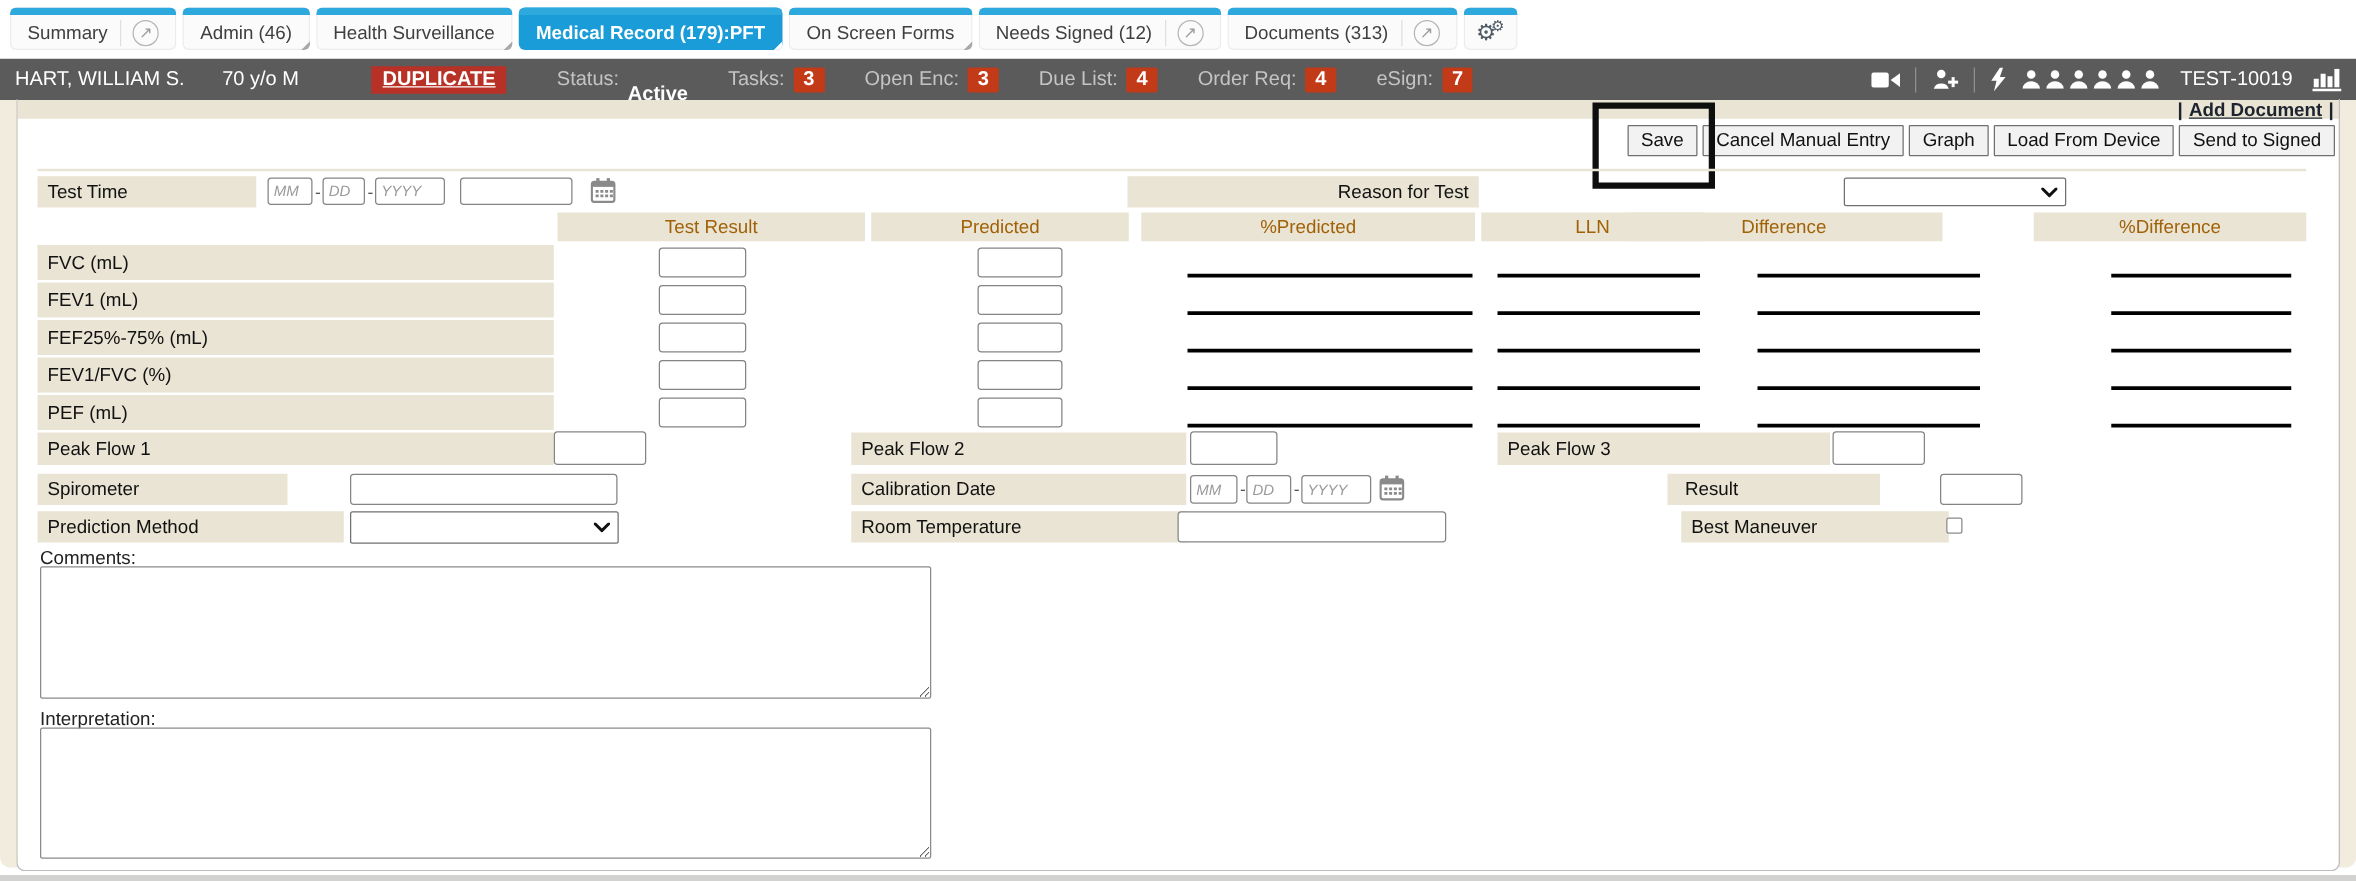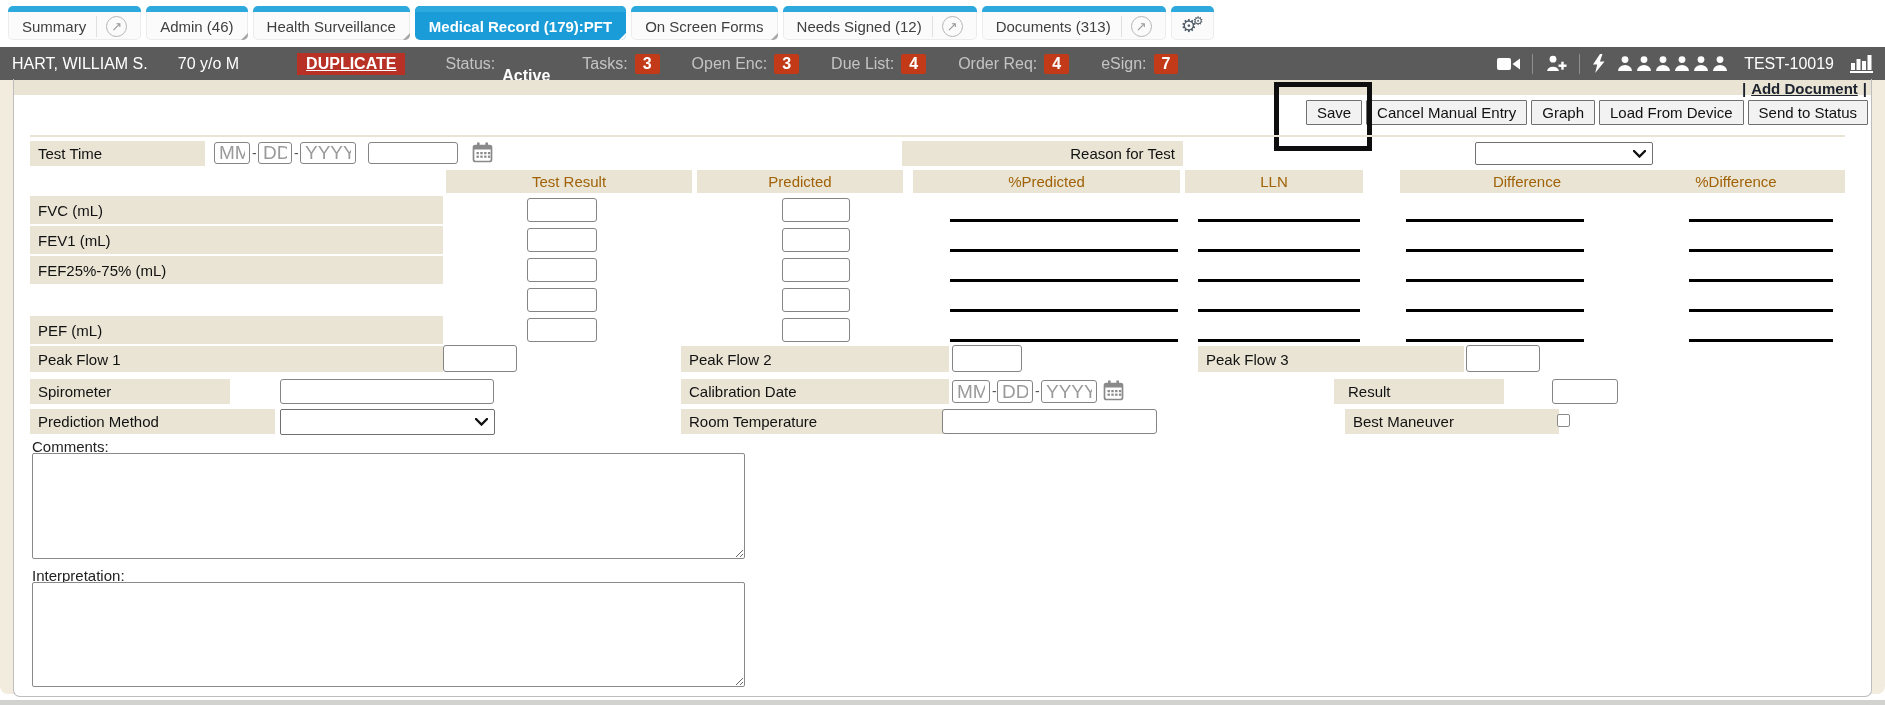--- a/index.html
+++ b/index.html
@@ -61,21 +61,21 @@
   .annotate { position:absolute; left:1274px; top:2px; width:98px; height:69px;
               border:5px solid #0e0e0e; pointer-events:none; }
   .hairline { position:absolute; left:30px; top:55px; width:1815px; height:2px; background:#e9e4d4; }
 
   .lbl { position:absolute; background:#e9e4d4; font-size:15px; color:#111;
          display:flex; align-items:center; padding-left:8px; }
   .lbl.r { justify-content:flex-end; padding-right:8px; padding-left:0; }
   .hdr { position:absolute; top:90px; height:23px; background:#e9e4d4; font-size:15px; color:#a16207;
          display:flex; align-items:center; justify-content:center; }
   .inp { position:absolute; border:1px solid #848484; border-radius:3px; background:#fff;
-         font-family:"Liberation Sans",sans-serif; font-size:19px; color:#404040; padding:0 4px; }
+         font-family:"Liberation Sans",sans-serif; font-size:12px; color:#404040; padding:0 4px;font-style:italic; }
   .inp::placeholder { color:#9a9a9a; }
   .dash { position:absolute; font-size:14px; color:#555; }
   .uline { position:absolute; height:3px; background:#000; }
   .calbtn { position:absolute; cursor:pointer; background:none; border:none; padding:0; }
   .selwrap { position:absolute; border:1px solid #707070; border-radius:2px; background:#fff; }
   .selwrap select { width:100%; height:100%; border:none; background:transparent; appearance:none;
                     -webkit-appearance:none; font-size:15px; padding:0 22px 0 4px; }
   .selwrap .chev { position:absolute; right:6px; top:50%; transform:translateY(-50%); pointer-events:none; }
   .freelabel { position:absolute; font-size:15px; color:#222; }
   textarea.box { position:absolute; border:1px solid #8a8a8a; border-radius:2px; resize:both;
@@ -223,21 +223,21 @@
       <span>|</span>
       <a>Add Document</a>
       <span>|</span>
     </div>
 
     <div class="btnrow">
       <button class="tbtn">Save</button>
       <button class="tbtn">Cancel Manual Entry</button>
       <button class="tbtn">Graph</button>
       <button class="tbtn">Load From Device</button>
-      <button class="tbtn">Send to Status</button>
+      <button class="tbtn">Send to Signed</button>
     </div>
 
     <div class="annotate"></div>
     <div class="hairline"></div>
 
     <div class="lbl" style="left:30px;top:61px;width:175px;height:25px;">Test Time</div>
     <input class="inp" style="left: 214px; top: 62px; width: 36px; height: 22px;" placeholder="MM">
     <span class="dash" style="left:252px;top:65px;">-</span>
     <input class="inp" style="left: 258px; top: 62px; width: 34px; height: 22px;" placeholder="DD">
     <span class="dash" style="left:294px;top:65px;">-</span>
@@ -266,21 +266,21 @@
       <select></select>
       <svg class="chev" width="13" height="8" viewBox="0 0 13 8">
           <polyline points="1,1 6.5,6.5 12,1" fill="none" stroke="#111" stroke-width="2.4" stroke-linecap="round"></polyline>
         </svg>
     </div>
 
     <div class="hdr" style="left:446px;width:246px;">Test Result</div>
     <div class="hdr" style="left:697px;width:206px;">Predicted</div>
     <div class="hdr" style="left:913px;width:267px;">%Predicted</div>
     <div class="hdr" style="left:1185px;width:178px;">LLN</div>
-    <div class="hdr" style="left:1400px;width:254px;">Difference</div>
+    <div class="hdr" style="left:1300px;width:254px;">Difference</div>
     <div class="hdr" style="left:1627px;width:218px;">%Difference</div>
 
     <div class="lbl" style="left:30px;top:116px;width:413px;height:28px;">FVC (mL)</div>
     <input class="inp" style="left: 527px; top: 118px; width: 70px; height: 24px;">
     <input class="inp" style="left: 782px; top: 118px; width: 68px; height: 24px;">
     <div class="uline" style="left:950px;top:139px;width:228px;"></div>
     <div class="uline" style="left:1198px;top:139px;width:162px;"></div>
     <div class="uline" style="left:1406px;top:139px;width:178px;"></div>
     <div class="uline" style="left:1689px;top:139px;width:144px;"></div>
 
@@ -293,20 +293,21 @@
     <div class="uline" style="left:1689px;top:169px;width:144px;"></div>
 
     <div class="lbl" style="left:30px;top:176px;width:413px;height:28px;">FEF25%-75% (mL)</div>
     <input class="inp" style="left: 527px; top: 178px; width: 70px; height: 24px;">
     <input class="inp" style="left: 782px; top: 178px; width: 68px; height: 24px;">
     <div class="uline" style="left:950px;top:199px;width:228px;"></div>
     <div class="uline" style="left:1198px;top:199px;width:162px;"></div>
     <div class="uline" style="left:1406px;top:199px;width:178px;"></div>
     <div class="uline" style="left:1689px;top:199px;width:144px;"></div>
 
+    <div class="lbl" style="left:30px;top:206px;width:413px;height:28px;">FEV1/FVC (%)</div>
     <input class="inp" style="left: 527px; top: 208px; width: 70px; height: 24px;">
     <input class="inp" style="left: 782px; top: 208px; width: 68px; height: 24px;">
     <div class="uline" style="left:950px;top:229px;width:228px;"></div>
     <div class="uline" style="left:1198px;top:229px;width:162px;"></div>
     <div class="uline" style="left:1406px;top:229px;width:178px;"></div>
     <div class="uline" style="left:1689px;top:229px;width:144px;"></div>
 
     <div class="lbl" style="left:30px;top:236px;width:413px;height:28px;">PEF (mL)</div>
     <input class="inp" style="left: 527px; top: 238px; width: 70px; height: 24px;">
     <input class="inp" style="left: 782px; top: 238px; width: 68px; height: 24px;">

